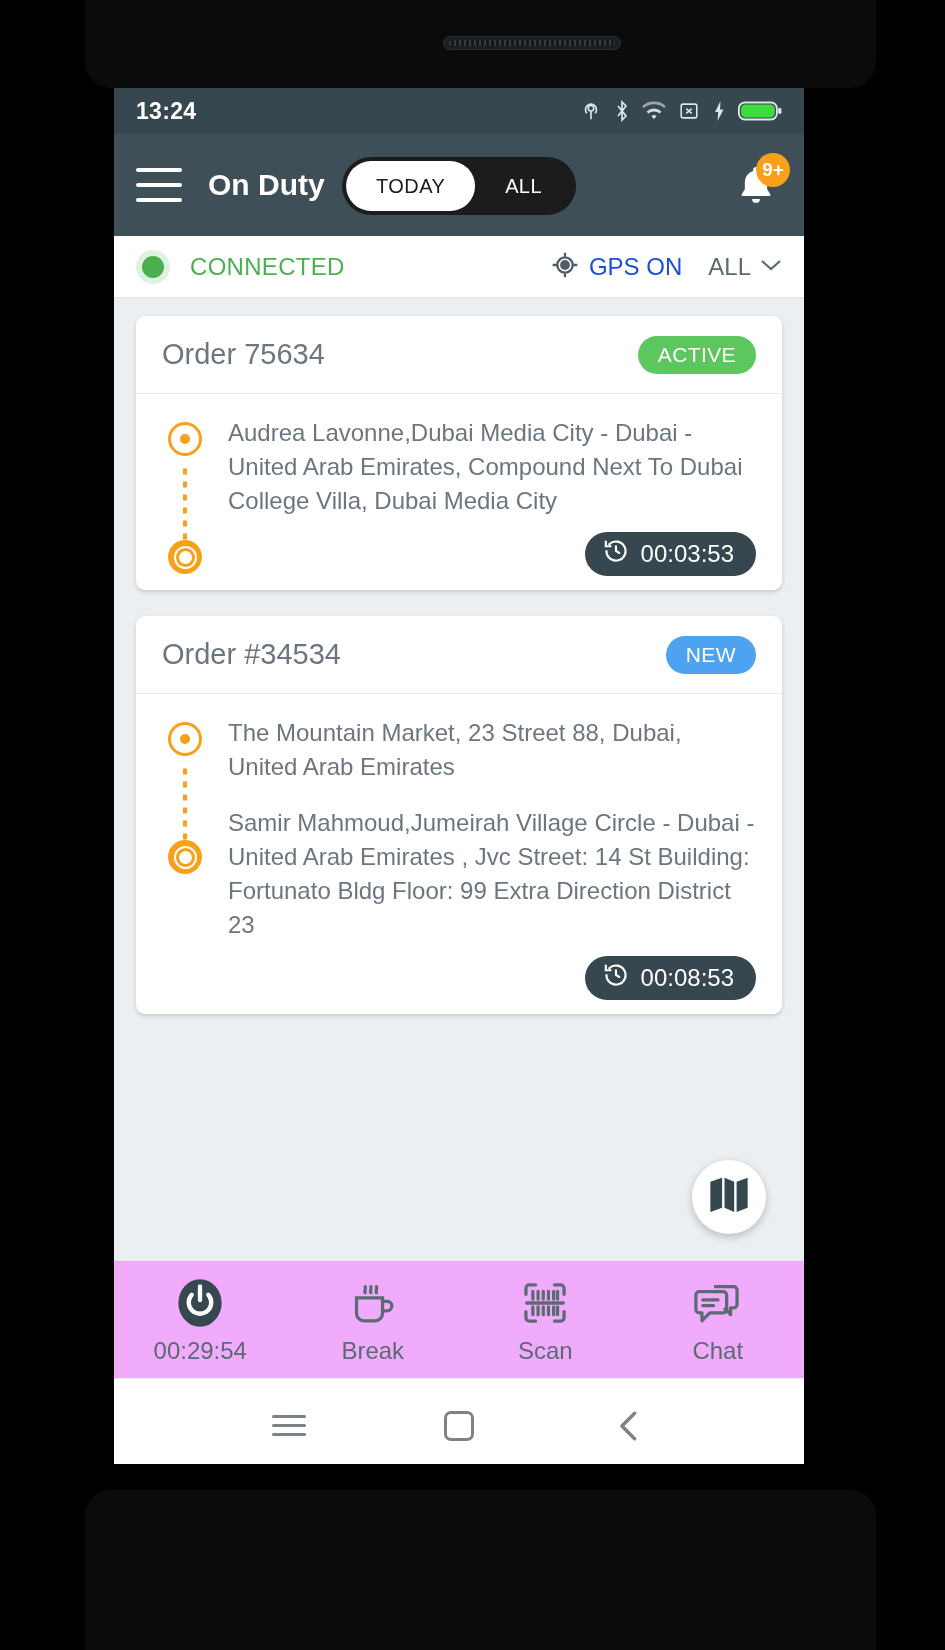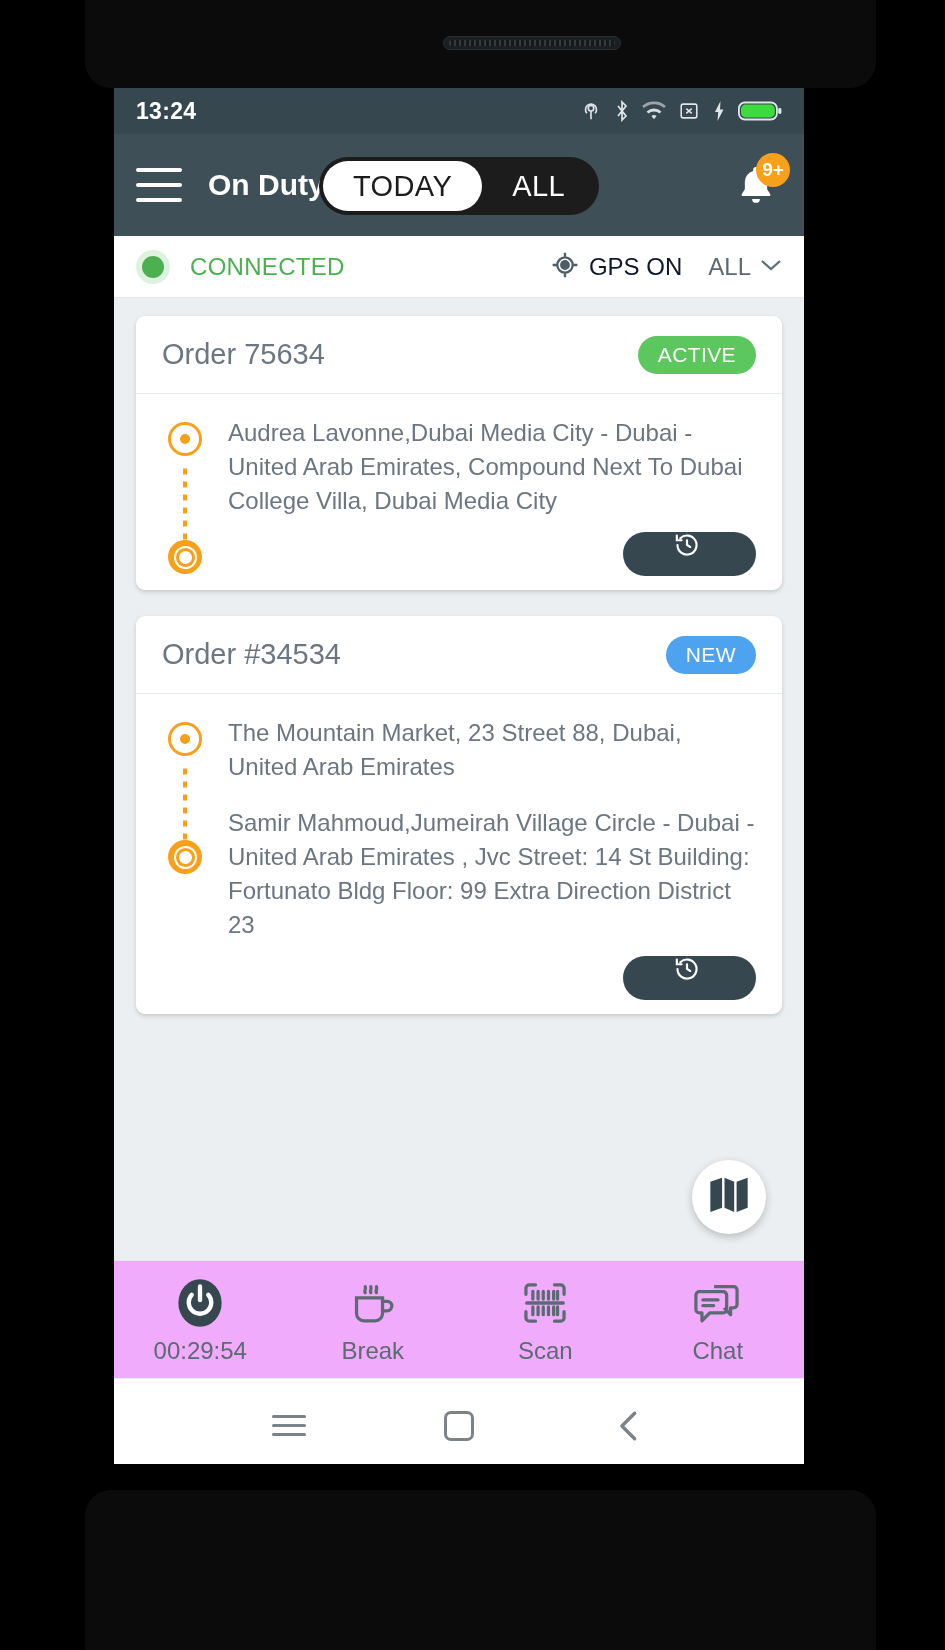--- a/index.html
+++ b/index.html
@@ -104,21 +104,21 @@
     background: #1c1c1c;
     border-radius: 29px;
     display: flex; align-items: center;
     padding: 4px;
   }
   .seg {
     height: 50px;
     padding: 0 30px;
     display: flex; align-items: center; justify-content: center;
     border-radius: 25px;
-    font-size: 29px;
+    font-size: 20px;
     color: #ffffff;
     letter-spacing: .4px;
     cursor: pointer;
     white-space: nowrap;
   }
   .seg.active {
     background: #ffffff;
     color: #1c1c1c;
   }
   .bell-wrap {
@@ -160,21 +160,21 @@
     background: #4caf50;
   }
   .conn-text {
     color: #4caf50; font-size: 24px; letter-spacing: .3px;
   }
   .conn-right {
     margin-left: auto;
     display: flex; align-items: center; gap: 26px;
   }
   .gps-group { display: flex; align-items: center; gap: 10px; cursor: pointer; }
-  .gps-text { color: #0f172a; font-size: 24px; }
+  .gps-text { color: #1d4ed8; font-size: 24px; }
   .all-group { display: flex; align-items: center; gap: 9px; cursor: pointer; }
   .all-text { color: #5c6a72; font-size: 24px; }
 
   
   .orderlist {
     padding: 18px 22px 0 22px;
     background: #eceff1;
     height: 962px;
     overflow: hidden;
     position: relative;
@@ -268,21 +268,20 @@
     margin-top: 14px;
   }
   .timer {
     height: 44px;
     background: #37474f;
     border-radius: 22px;
     display: flex; align-items: center; gap: 12px;
     padding: 0 22px 0 18px;
     color: #ffffff;
     font-size: 24px;
-    flex-direction: column;
   }
 
   
   .fab {
     position: absolute;
     right: 38px;
     bottom: 26px;
     width: 74px; height: 74px;
     background: #ffffff;
     border-radius: 50%;

